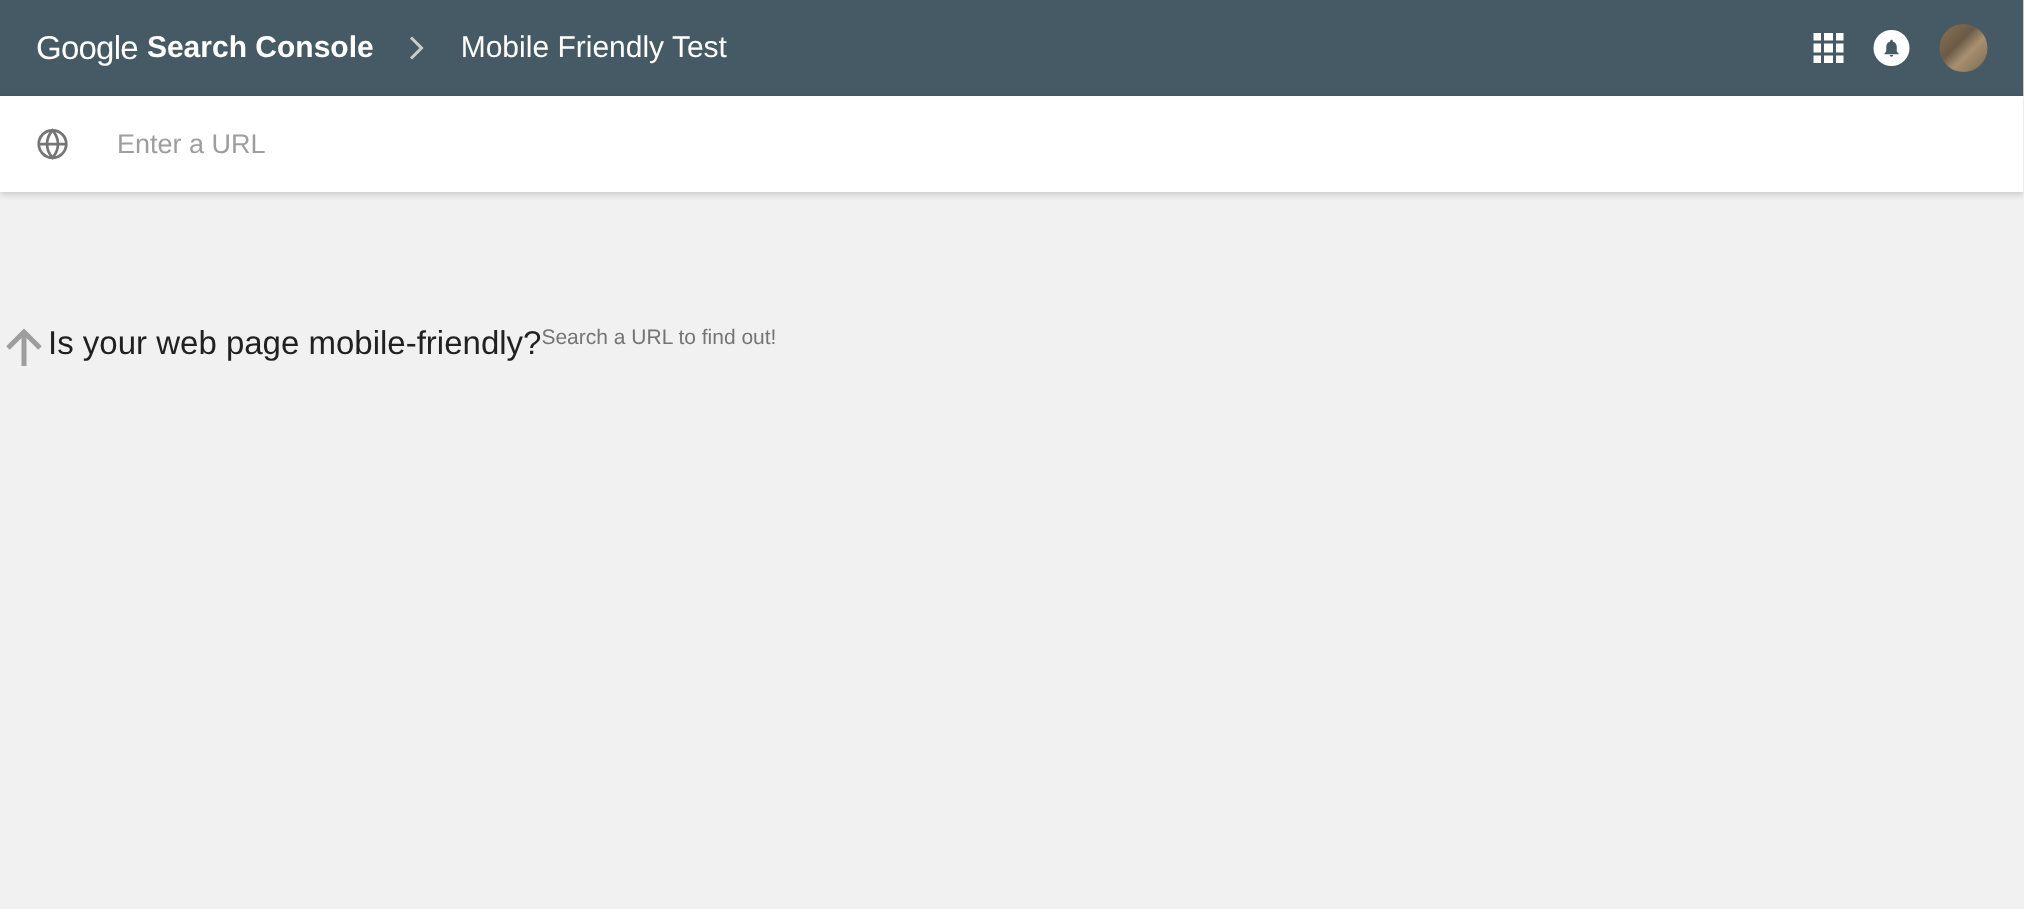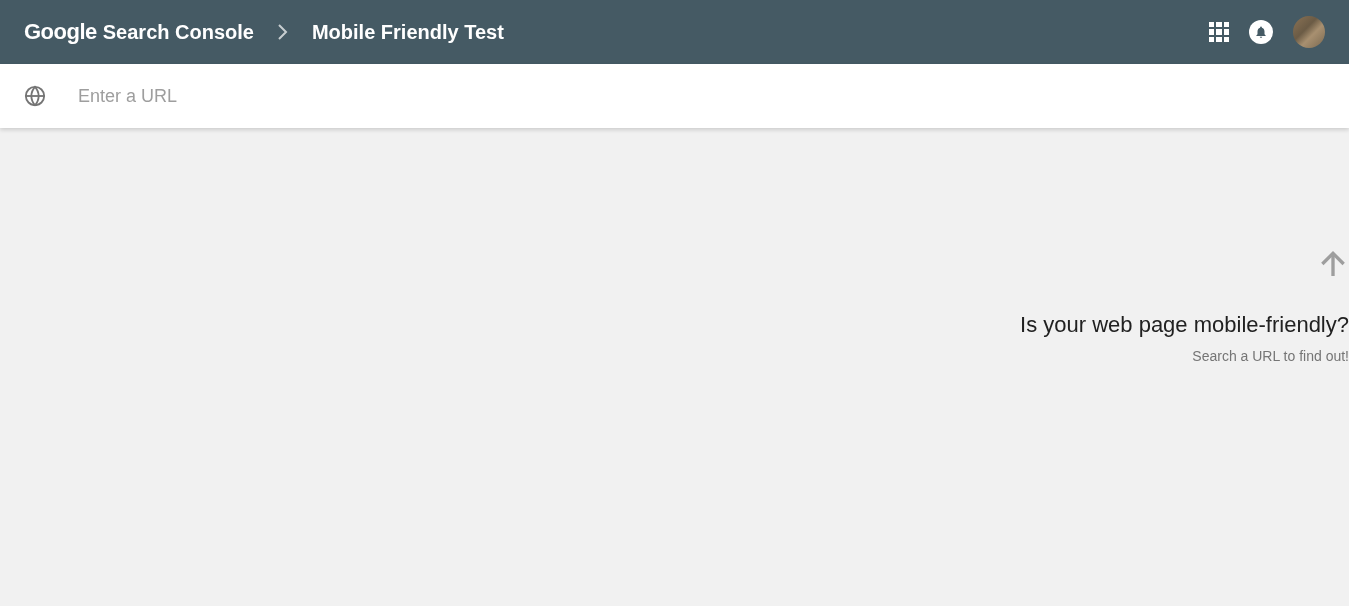--- a/index.html
+++ b/index.html
@@ -27,35 +27,35 @@
       align-items: center;
       cursor: pointer;
     }
     .google-logo {
       font-size: 22px;
       font-weight: 500;
       letter-spacing: -0.5px;
       margin-right: 6px;
     }
     .google-logo .g-bold {
-      font-weight: 700;
+      font-weight: 400;
     }
     .search-console-text {
       font-size: 20px;
       font-weight: 700;
     }
     .breadcrumb-chevron {
       margin: 0 24px;
       opacity: 0.7;
       display: flex;
       align-items: center;
     }
     .page-title {
       font-size: 20px;
-      font-weight: 700;
+      font-weight: 400;
     }
     .header-right {
       margin-left: auto;
       display: flex;
       align-items: center;
       gap: 20px;
     }
     .apps-icon {
       width: 20px;
       height: 20px;
@@ -109,23 +109,23 @@
       font-size: 18px;
       color: #212121;
       flex: 1;
       font-family: Arial, sans-serif;
     }
     .url-input::placeholder {
       color: #9e9e9e;
     }
     .main-content {
       display: flex;
-      flex-direction: column;
-      align-items: flex-end;
-      padding-top: 120px;
+      flex-direction: row;
+      align-items: flex-start;
+      padding-top: 88px;
     }
     .arrow-up-icon {
       color: #9e9e9e;
       margin-bottom: 28px;
     }
     .main-heading {
       font-size: 22px;
       color: #212121;
       font-weight: 400;
       margin-bottom: 10px;

